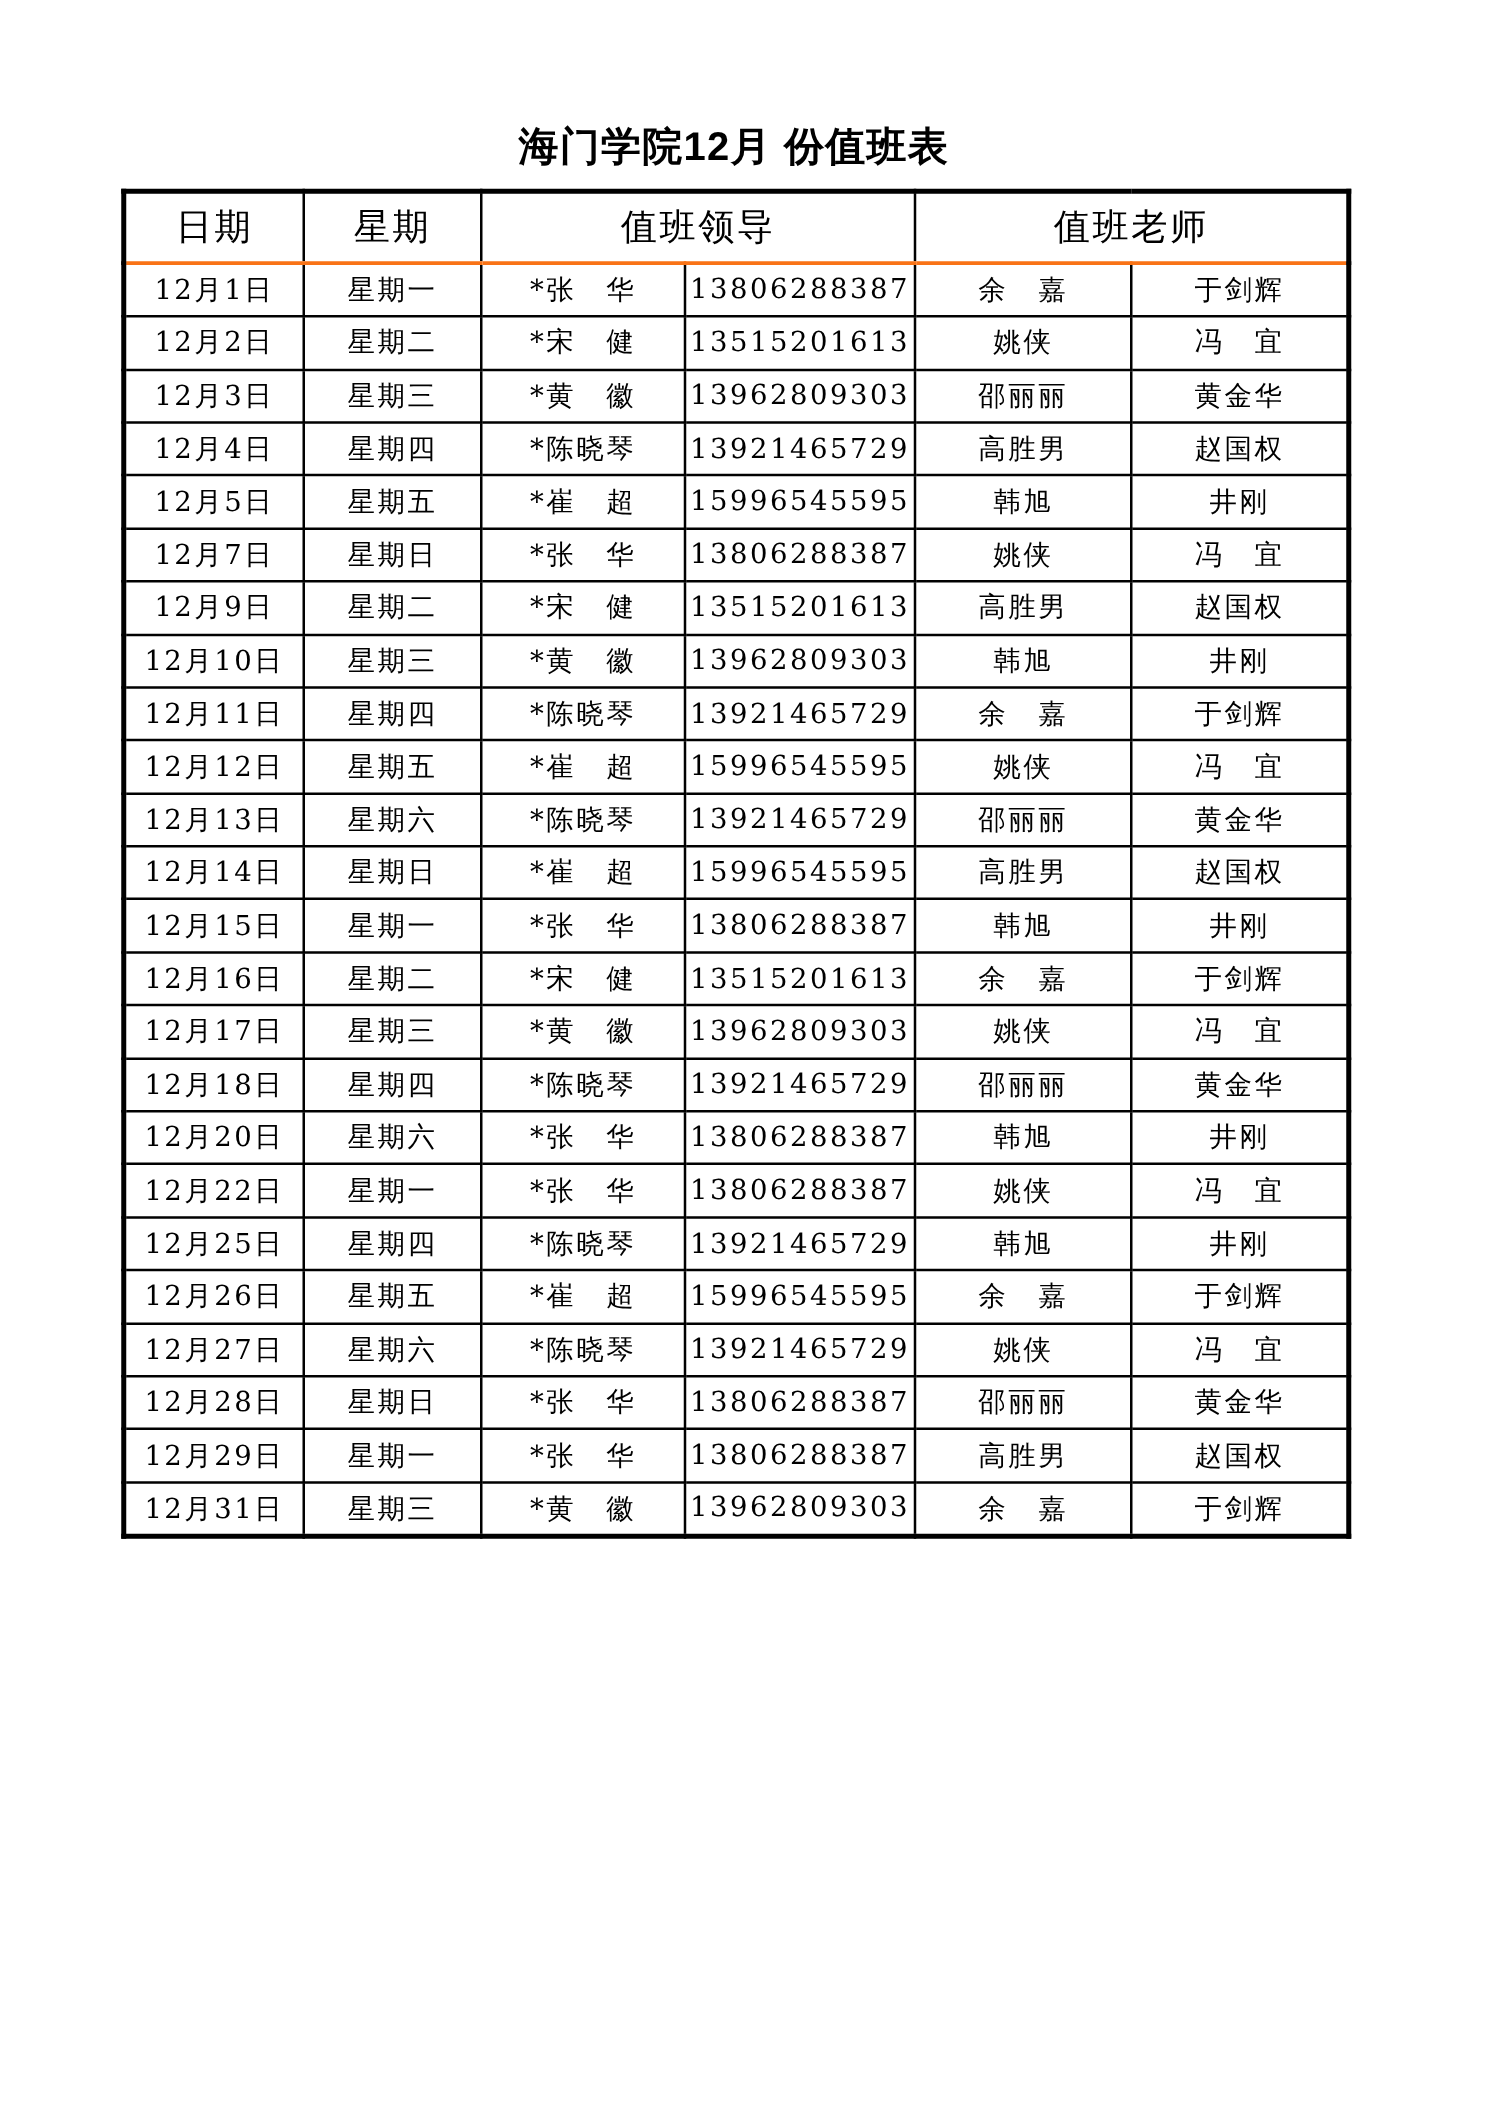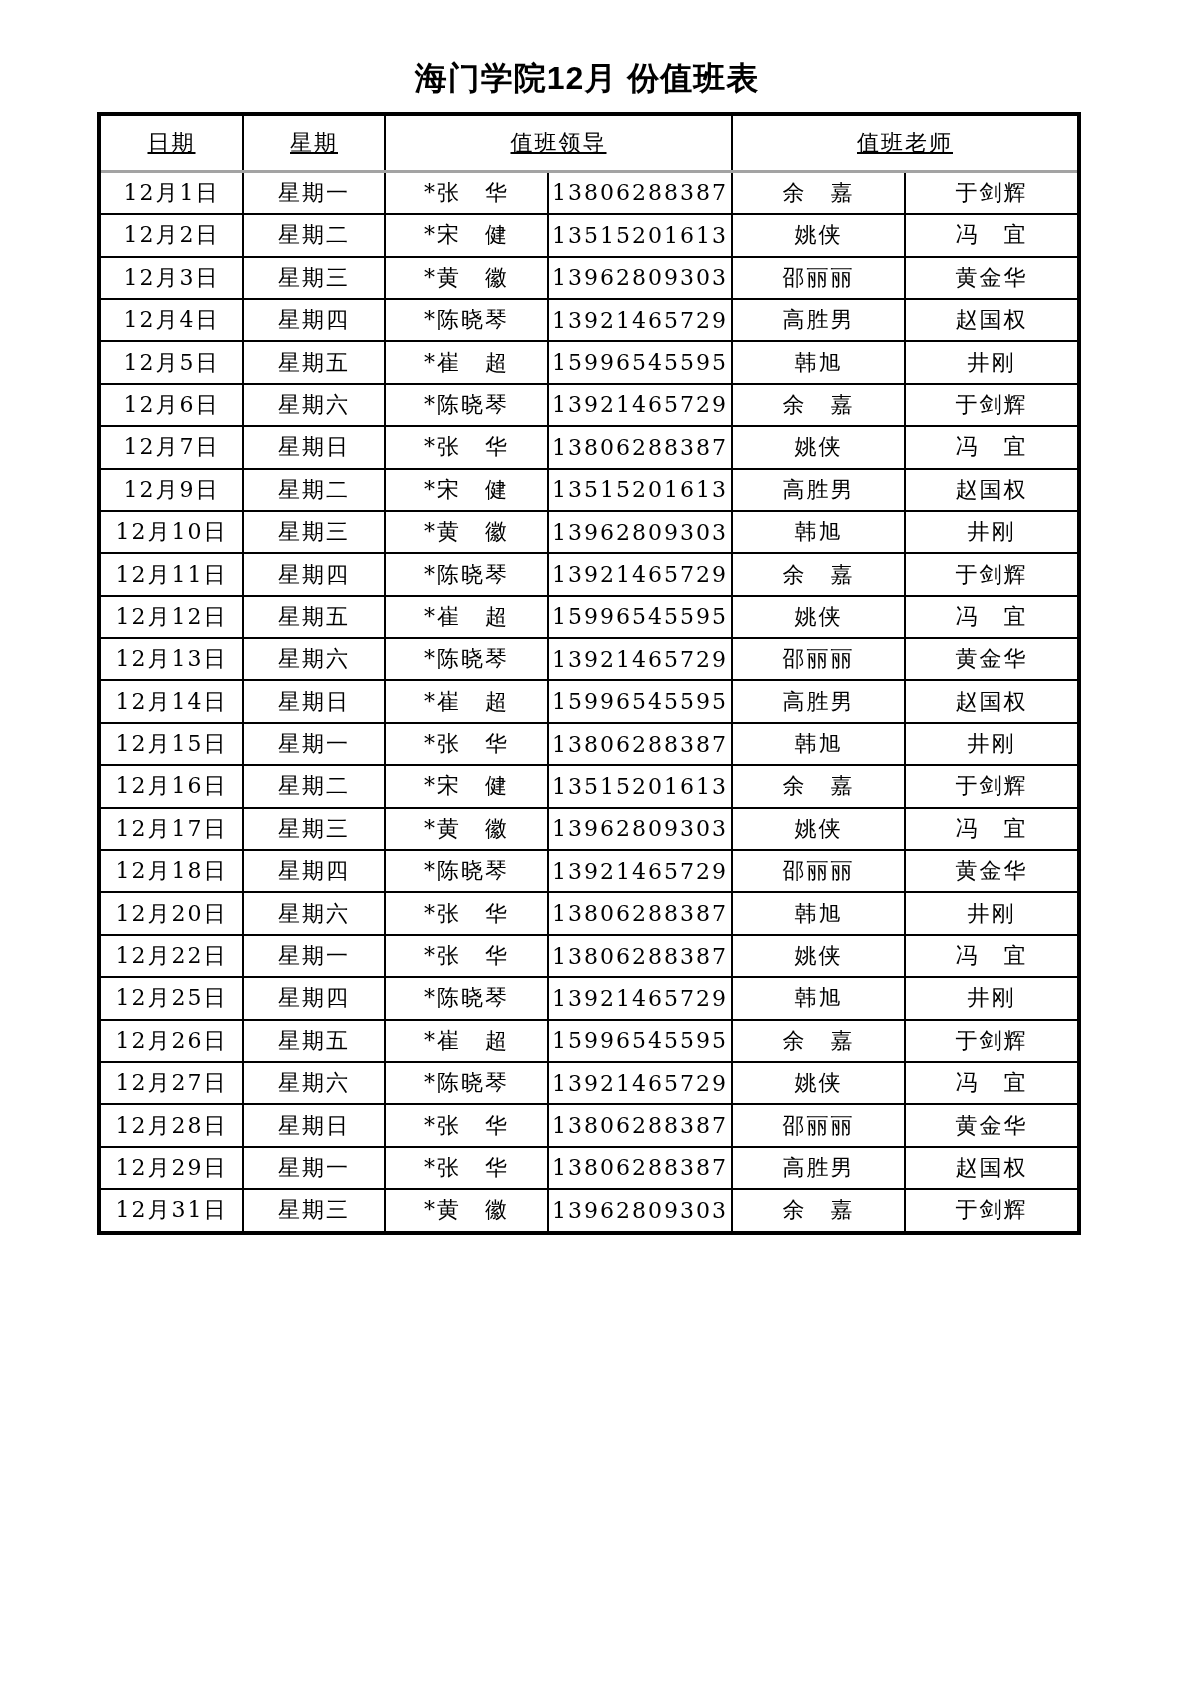--- a/index.html
+++ b/index.html
@@ -14,21 +14,21 @@
     font-family: "DejaVu Serif", "Liberation Serif", serif;
     position: relative;
     overflow: hidden;
   }
   .page {
     width: 1191px;
     height: 1684px;
   }
   .title {
     margin: 0;
-    padding-top: 60px;
+    padding-top: 99px;
     width: 980px;
     margin-left: 97px;
     text-align: center;
     font-family: "Liberation Sans", "DejaVu Sans", sans-serif;
     font-weight: bold;
     font-size: 32px;
     line-height: 1.15;
     letter-spacing: 1px;
     color: #000;
   }
@@ -47,23 +47,22 @@
     vertical-align: middle;
     padding: 0;
     font-weight: normal;
     font-size: 22px;
     letter-spacing: 2px;
     white-space: nowrap;
     overflow: hidden;
   }
   .duty-table thead th {
     height: 54px;
-    border-bottom: 3px solid #a3a3a3;
-    font-size: 22px;
-    text-decoration: underline;
+    border-bottom: 3px solid #f97316;
+    font-size: 29px;
   }
   .duty-table tbody td {
     height: 40.4px;
   }
   .c-phone {
     letter-spacing: 0.5px;
     font-size: 22px;
   }
 </style>
 </head>
@@ -124,28 +123,20 @@
   </tr>
         <tr>
     <td class="c-date">12月5日</td>
     <td class="c-weekday">星期五</td>
     <td class="c-leader">*崔　超</td>
     <td class="c-phone">15996545595</td>
     <td class="c-t1">韩旭</td>
     <td class="c-t2">井刚</td>
   </tr>
         <tr>
-    <td class="c-date">12月6日</td>
-    <td class="c-weekday">星期六</td>
-    <td class="c-leader">*陈晓琴</td>
-    <td class="c-phone">13921465729</td>
-    <td class="c-t1">余　嘉</td>
-    <td class="c-t2">于剑辉</td>
-  </tr>
-        <tr>
     <td class="c-date">12月7日</td>
     <td class="c-weekday">星期日</td>
     <td class="c-leader">*张　华</td>
     <td class="c-phone">13806288387</td>
     <td class="c-t1">姚侠</td>
     <td class="c-t2">冯　宜</td>
   </tr>
         <tr>
     <td class="c-date">12月9日</td>
     <td class="c-weekday">星期二</td>

